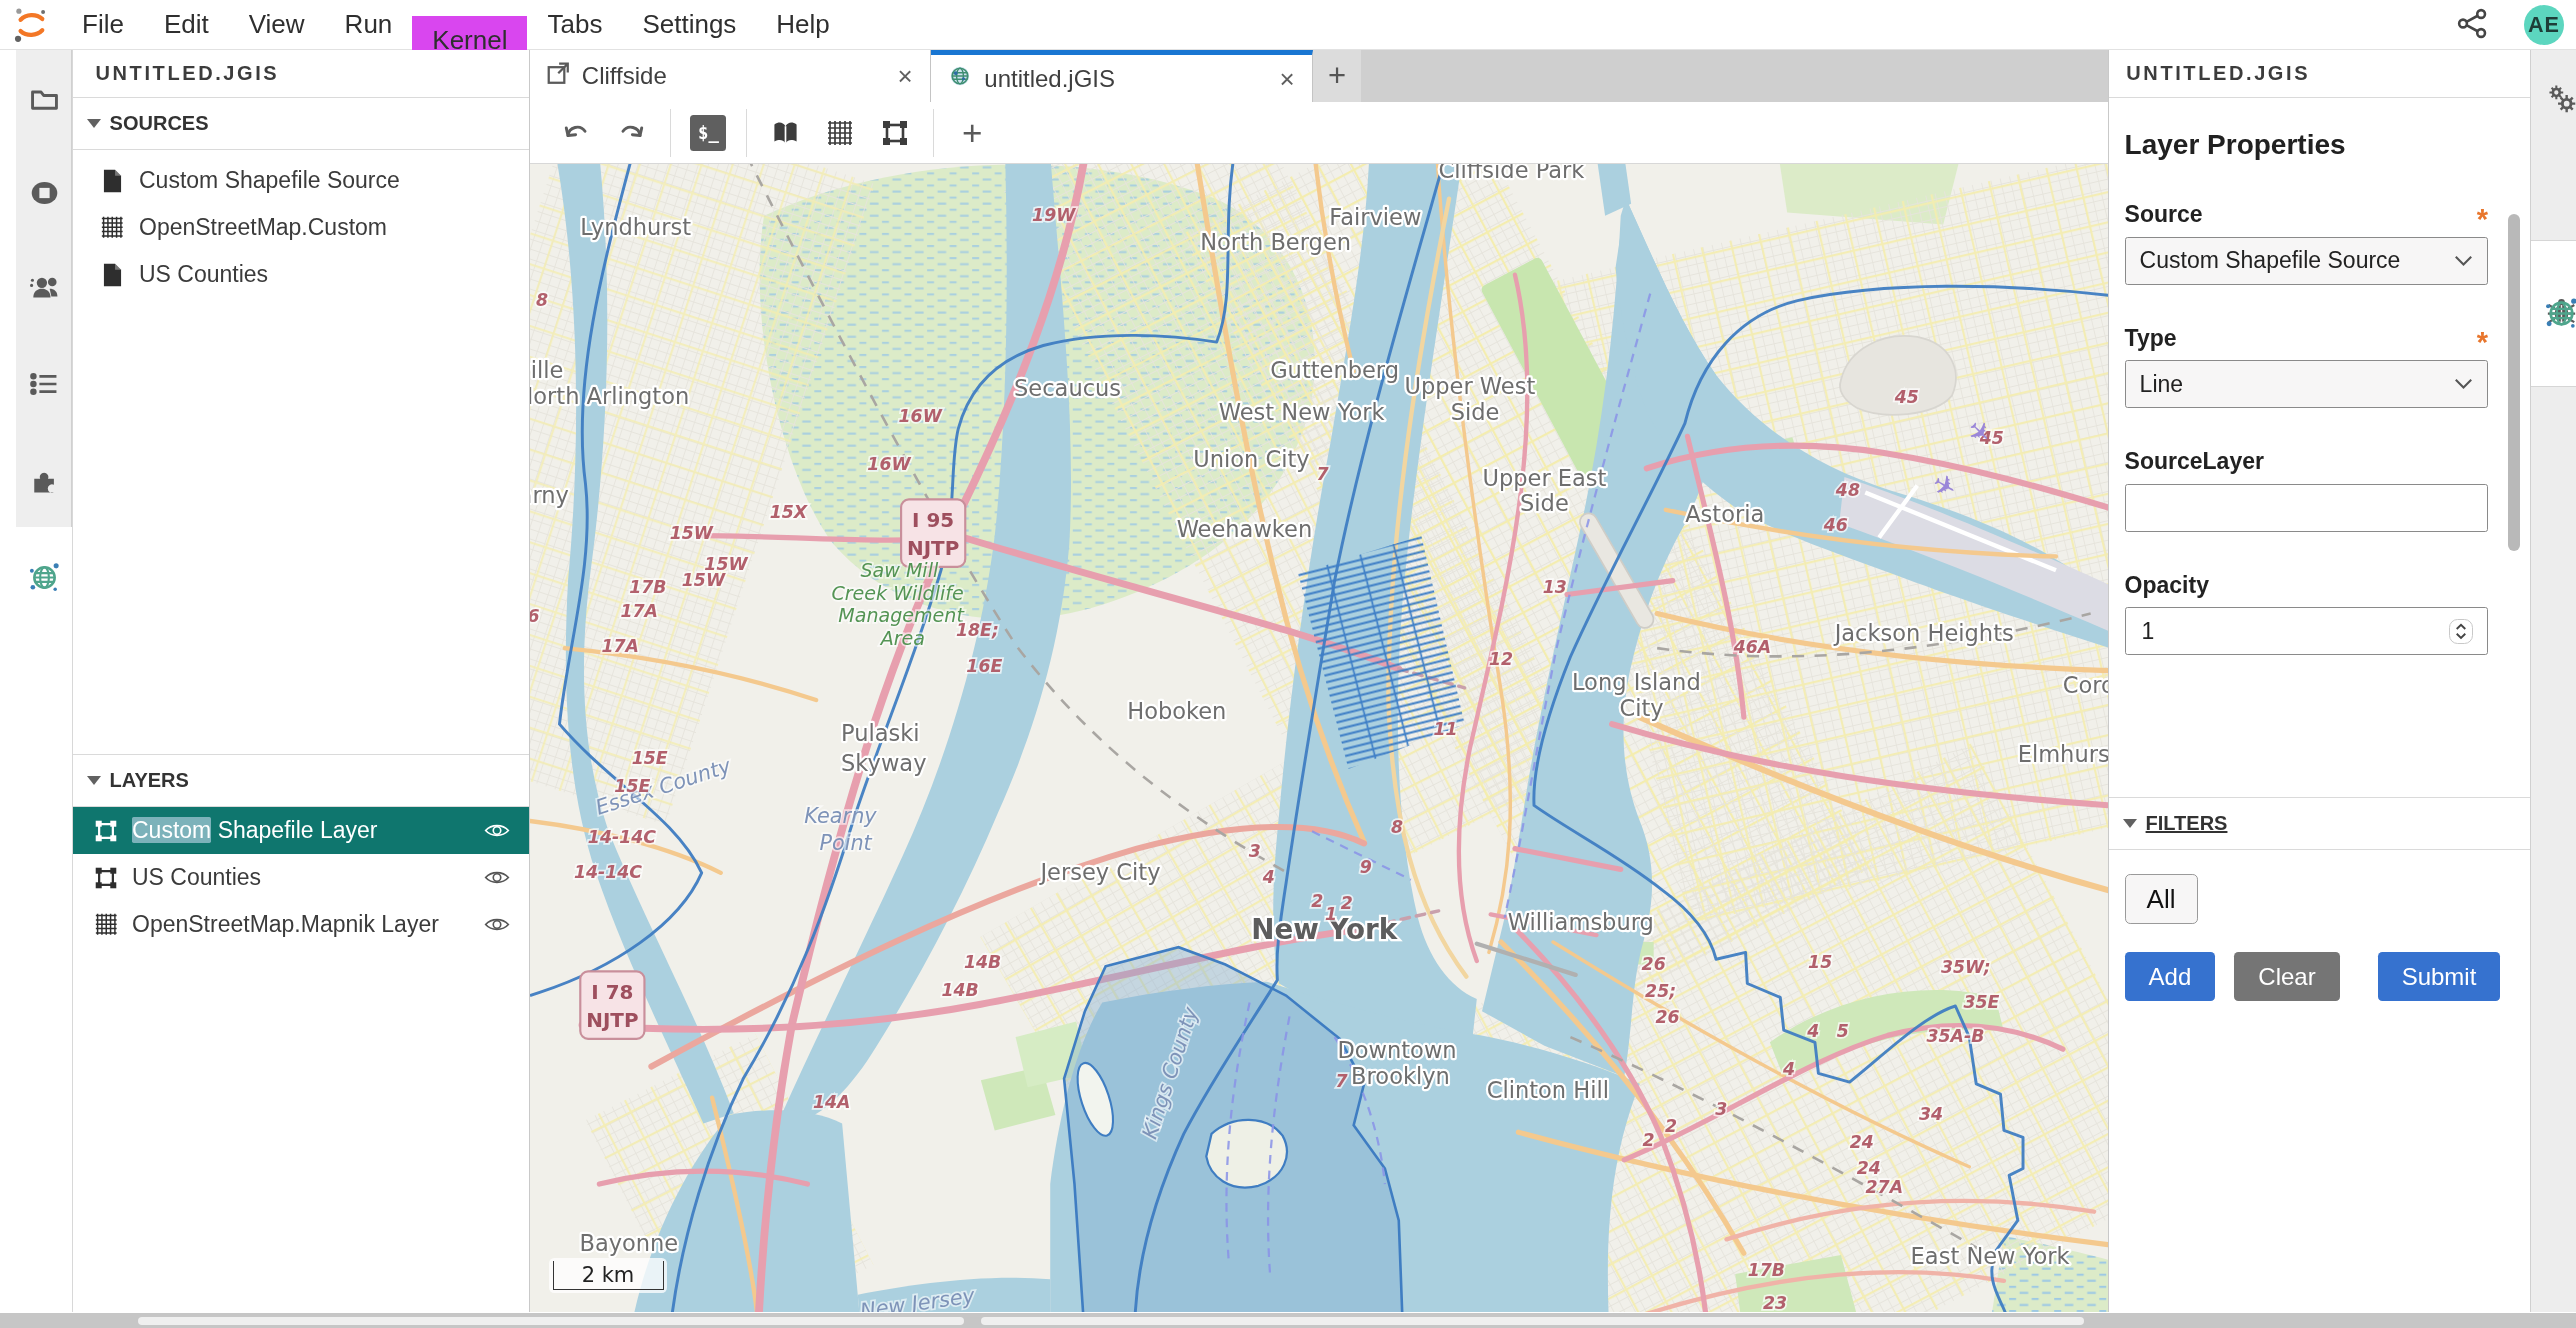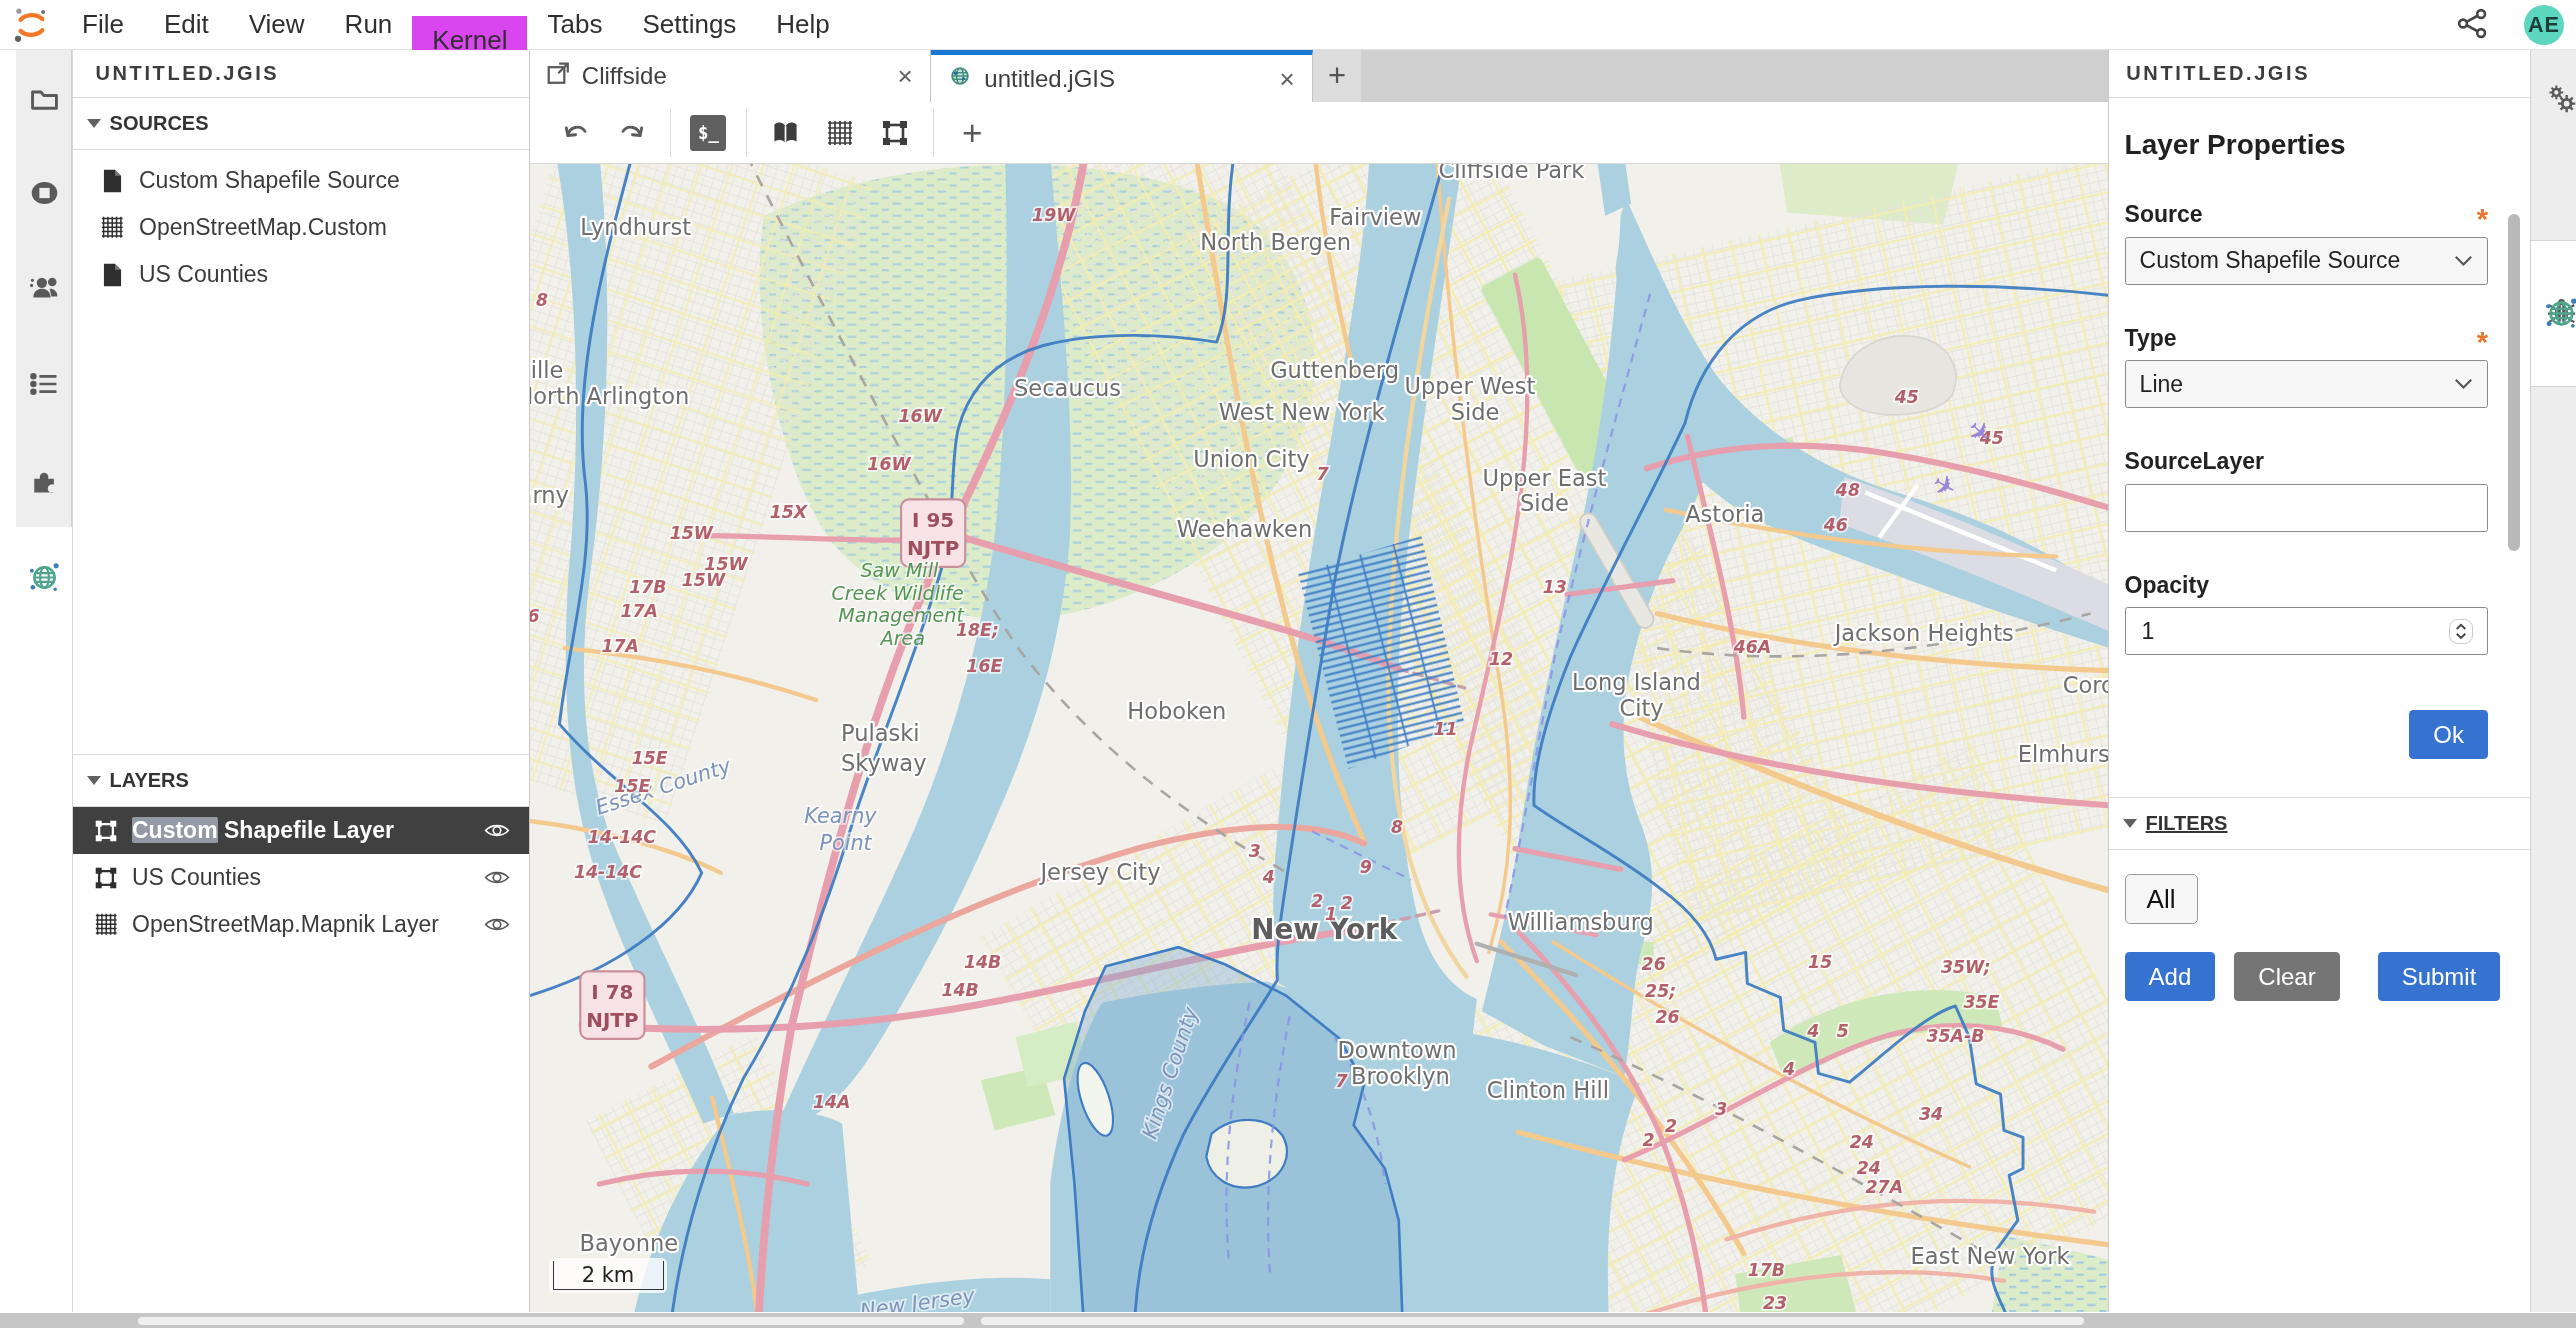--- a/index.html
+++ b/index.html
@@ -23,21 +23,21 @@
   .sidepanel-left{width:457px;height:100%;background:#fff;border-right:0.9px solid #c9c9c9;position:relative;flex:none;}
   .panel-title{height:48px;border-bottom:0.9px solid #dadada;display:flex;align-items:center;padding-left:22.5px;font-size:20px;font-weight:600;letter-spacing:2.6px;color:#3c3c3c;}
   .section-head{height:52px;border-bottom:0.9px solid #dadada;display:flex;align-items:center;padding-left:14px;gap:8.6px;font-size:20px;font-weight:bold;color:#333;}
   .caret{width:0;height:0;border-left:7.8px solid transparent;border-right:7.8px solid transparent;border-top:9.5px solid #616161;}
   .src-item{height:47px;display:flex;align-items:center;padding-left:26px;gap:14px;font-size:23px;color:#3b3b3b;}
   .src-item .ic{width:26px;display:flex;justify-content:center;color:#2e2e2e;}
   .layers-block{position:absolute;top:704px;left:0;width:100%;border-top:0.9px solid #dadada;}
   .layer-item{height:47px;display:flex;align-items:center;padding-left:19px;gap:12px;font-size:23px;color:#3b3b3b;position:relative;}
   .layer-item .ic{width:28px;display:flex;justify-content:center;color:#2e2e2e;}
   .layer-item .eye{position:absolute;right:19px;color:#555;display:flex;}
-  .layer-item.selected{background:#404040;color:#fff;font-weight:bold;}
+  .layer-item.selected{background:#0f766e;color:#fff;}
   .layer-item.selected .ic,.layer-item.selected .eye{color:#fff;}
   .word-sel{background:rgba(215,228,250,.55);border-radius:1.7px;}
   
   .dock{width:1578px;height:100%;flex:none;display:flex;flex-direction:column;background:#fff;}
   .tabbar{height:52px;background:#cfcfcf;display:flex;align-items:flex-end;flex:none;}
   .tab{height:52px;background:#fff;display:flex;align-items:center;padding:0 17.3px;gap:12px;font-size:24px;color:#3f3f3f;position:relative;border-right:0.9px solid #c4c4c4;}
   .tab .close{margin-left:auto;font-size:26px;color:#5f5f5f;line-height:1;}
   .tab.t1{width:401px;}
   .tab.t2{width:382px;border-top:5.2px solid #1976d2;height:52px;}
   .newtab{width:48px;height:52px;background:#dcdcdc;display:flex;align-items:center;justify-content:center;font-size:31px;color:#555;}
@@ -681,23 +681,20 @@
               <svg width="12" height="7.8" viewBox="0 0 14 9" fill="none" stroke="#444" stroke-width="2.2">
                   <path d="M2 7 L7 2 L12 7"></path>
                 </svg>
               <svg width="12" height="7.8" viewBox="0 0 14 9" fill="none" stroke="#444" stroke-width="2.2">
                   <path d="M2 2 L7 7 L12 2"></path>
                 </svg>
             </span>
           </div>
         </div>
 
-        <div class="okrow">
-          <button class="btn">Ok</button>
-        </div>
       </div>
 
       <div class="rp-scroll"></div>
 
       <div class="filters-block">
         <div class="section-head" style="border-bottom:0.9px solid #dadada;text-decoration:underline;">
           <span class="caret"></span>
           <span>FILTERS</span>
         </div>
         <div class="all-chip">All</div>

